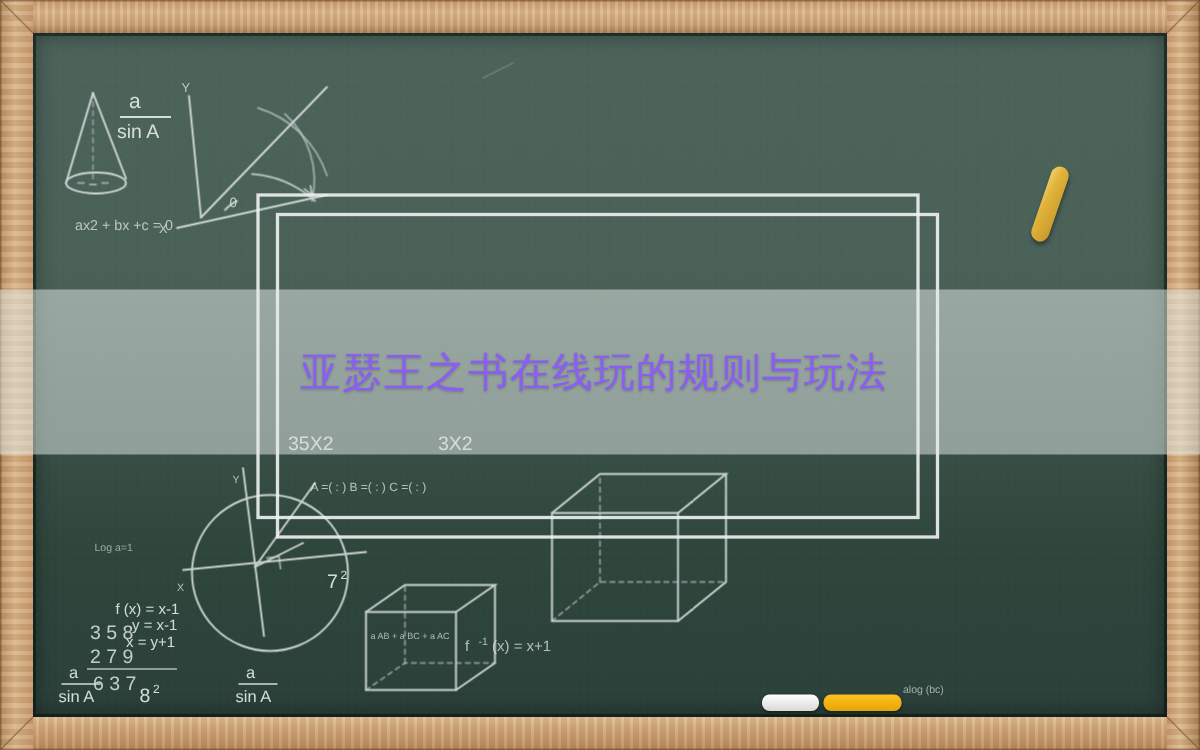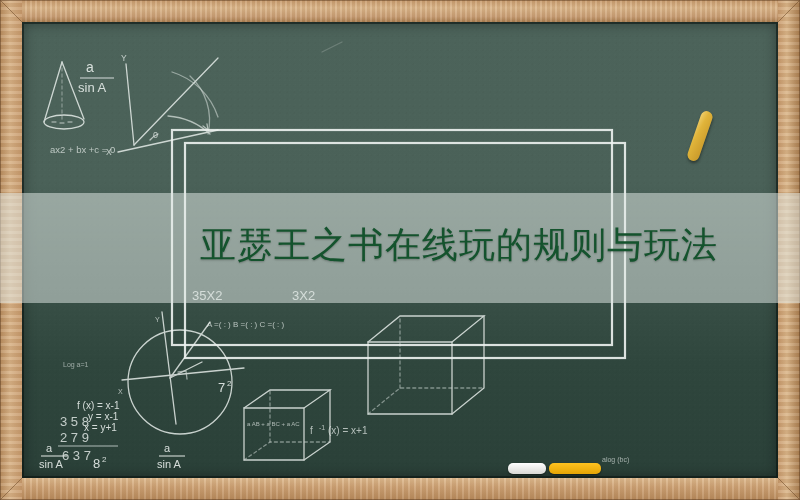--- a/index.html
+++ b/index.html
@@ -147,27 +147,27 @@
   .overlay-band {
     position: absolute;
     left: 0; top: 193px;
     width: 800px; height: 110px;
     background: rgba(226,233,230, 0.52);
     display: flex;
     align-items: center;
   }
   .overlay-title {
     margin-left: 200px;
-    color: #14532d;
-    font-size: 36px;
+    color: #8b5cf6;
+    font-size: 27px;
     letter-spacing: 1px;
     line-height: 1.2;
     text-shadow: 0 1px 2px rgba(0,0,0,0.25);
     white-space: nowrap;
-    font-family: Liberation Mono, monospace;
+    font-family: Liberation Sans, sans-serif;
   }
 </style>
 </head>
 <body>
 
 <div id="banner">
 
   <div class="frame-top"></div>
   <div class="frame-bottom"></div>
   <div class="frame-left"></div>

